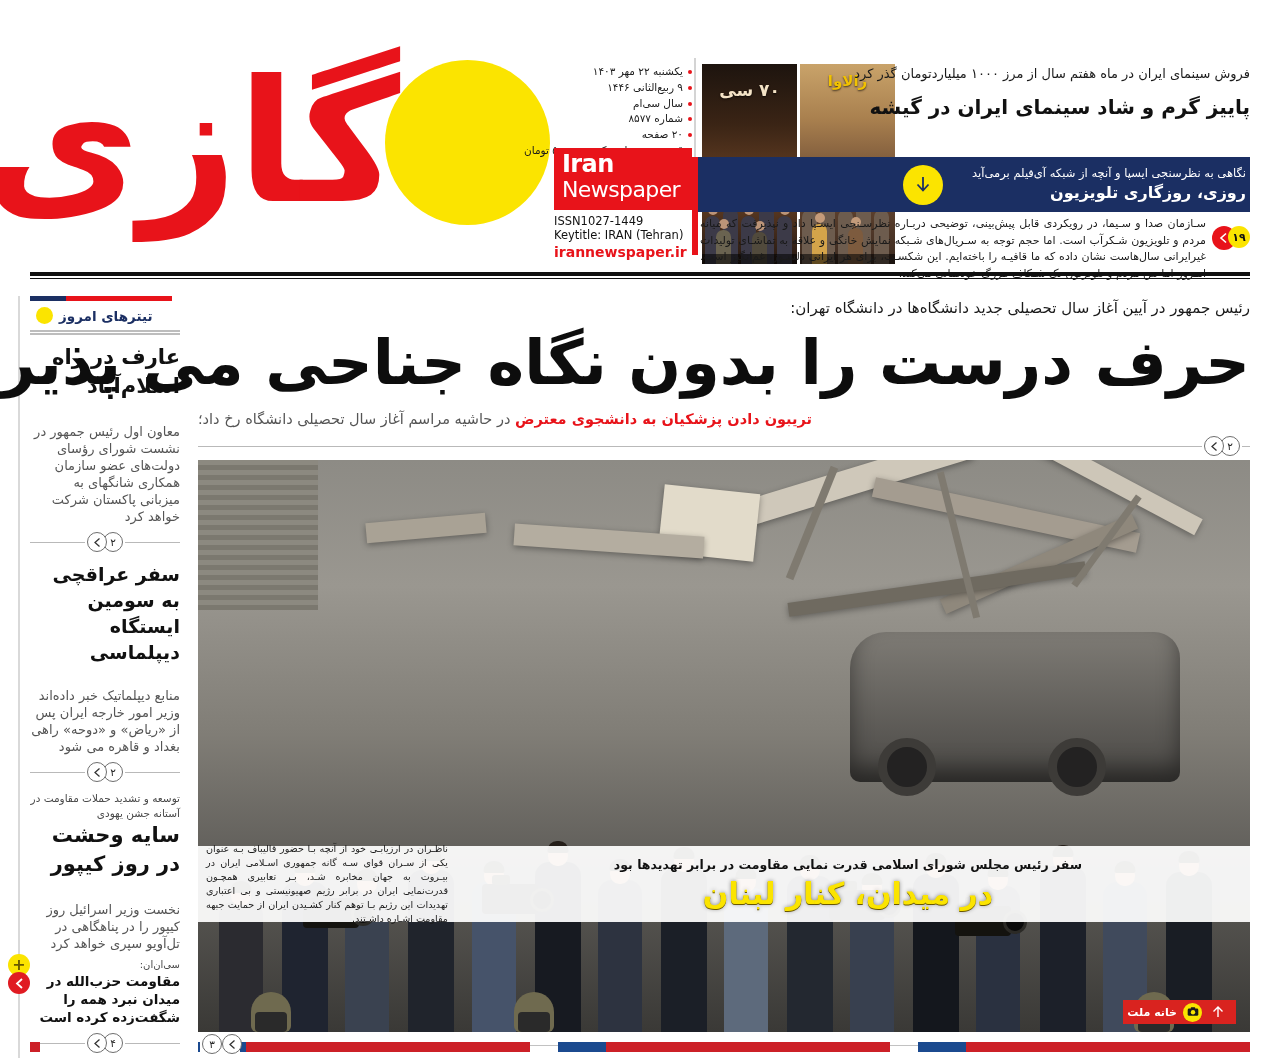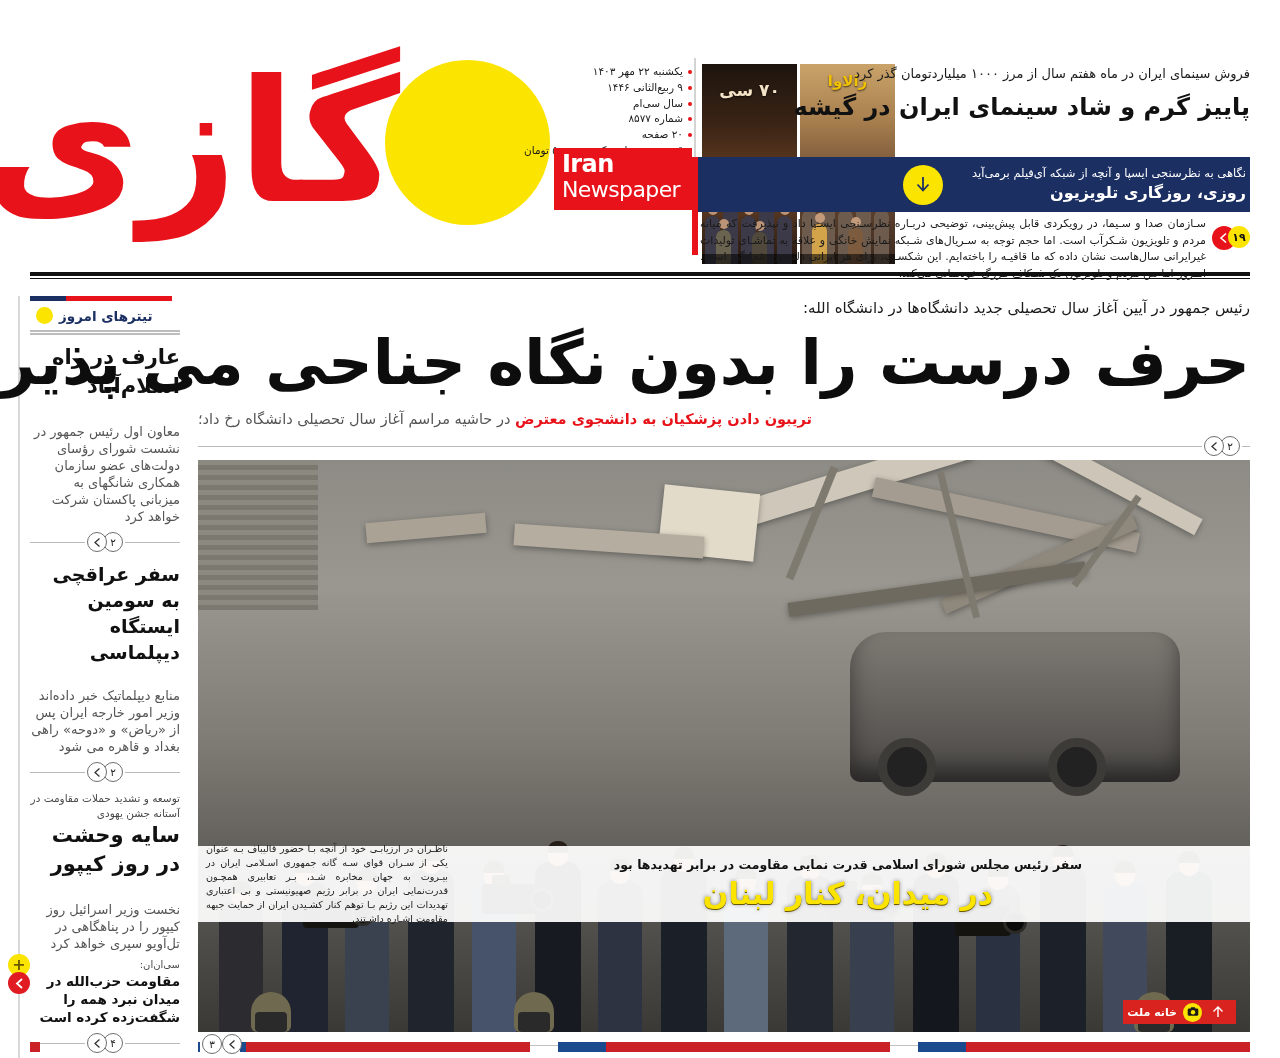--- a/index.html
+++ b/index.html
@@ -167,21 +167,21 @@
     right: 0; top: 0;
     width: 348px;
     text-align: right;
     direction: rtl;
   }
   .cinema-kicker {
     font-size: 13px; color: #1a1a1a; line-height: 20px;
     white-space: nowrap;
   }
   .cinema-title {
-    font-size: 24px; font-weight: 800; color: #111;
+    font-size: 20px; font-weight: 800; color: #111;
     line-height: 46px; white-space: nowrap; letter-spacing: -0.5px;
   }
 
   
   .tvbar {
     position: absolute;
     left: 698px; top: 157px;
     width: 552px; height: 55px;
     background: #1b2f63;
     display: flex; align-items: center;
@@ -495,20 +495,25 @@
       <div class="line">شماره ۸۵۷۷</div>
       <div class="line">۲۰ صفحه</div>
       <div class="line">قیمت در سراسر کشور: ۵۰۰۰ تومان</div>
     </div>
 
     <div class="brandbox">
       <div class="b1">Iran</div>
       <div class="b2">Newspaper</div>
     </div>
 
+    <div class="issn">
+      <div>ISSN1027-1449</div>
+      <div>Keytitle: IRAN (Tehran)</div>
+      <div class="site">irannewspaper.ir</div>
+    </div>
 
     <div class="md-vline"></div>
     <div class="md-redline"></div>
 
     <div class="cinema">
       <div class="posters">
         <div class="poster p1">
           <div class="ptitle">زالاوا</div>
           <div class="crowd">
             <i style="left:2px"></i>
@@ -644,21 +649,21 @@
 
     <div class="sb-item">
       <div class="sb-kicker">سکانداران گازی جهان بلوک انرژی تشکیل می دهند</div>
       <div class="sb-title">خنثی‌سازی تحریم‌ها با اوپک گازی</div>
     </div>
 
   </div>
 
   <div class="main">
 
-    <div class="lead-kicker">رئیس جمهور در آیین آغاز سال تحصیلی جدید دانشگاه‌ها در دانشگاه الله:</div>
+    <div class="lead-kicker">رئیس جمهور در آیین آغاز سال تحصیلی جدید دانشگاه‌ها در دانشگاه تهران:</div>
     <div class="lead-title">حرف درست را بدون نگاه جناحی می پذیریم</div>
     <div class="lead-sub">
       <span class="red">تریبون دادن پزشکیان به دانشجوی معترض</span>
       <span class="grey">در حاشیه مراسم آغاز سال تحصیلی دانشگاه رخ داد؛</span>
     </div>
 
     <div class="main-pagerow">
       <span class="sb-chip">
         <span class="sb-circ">۲</span>
         <span class="sb-circ arrow">

